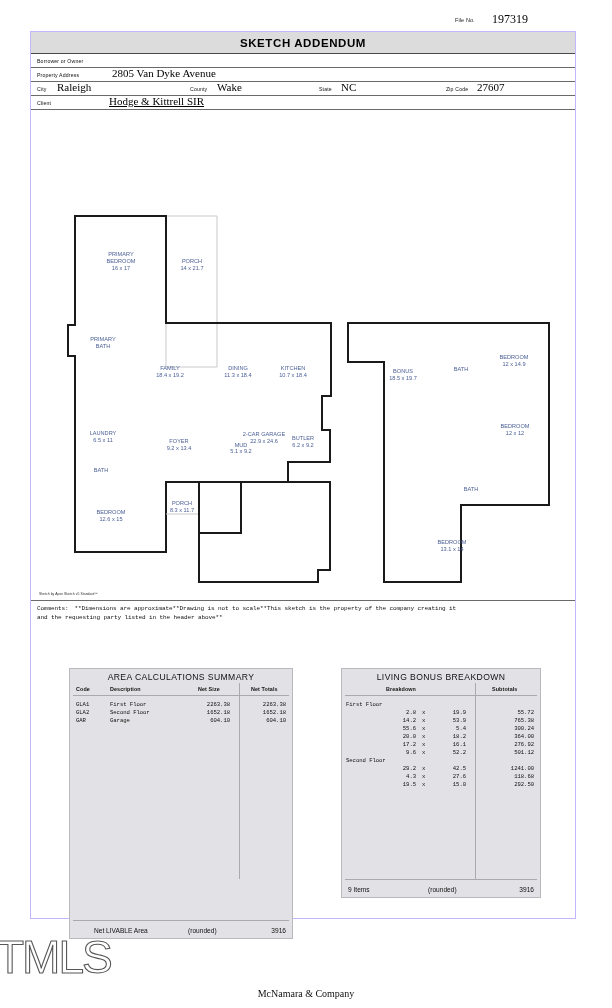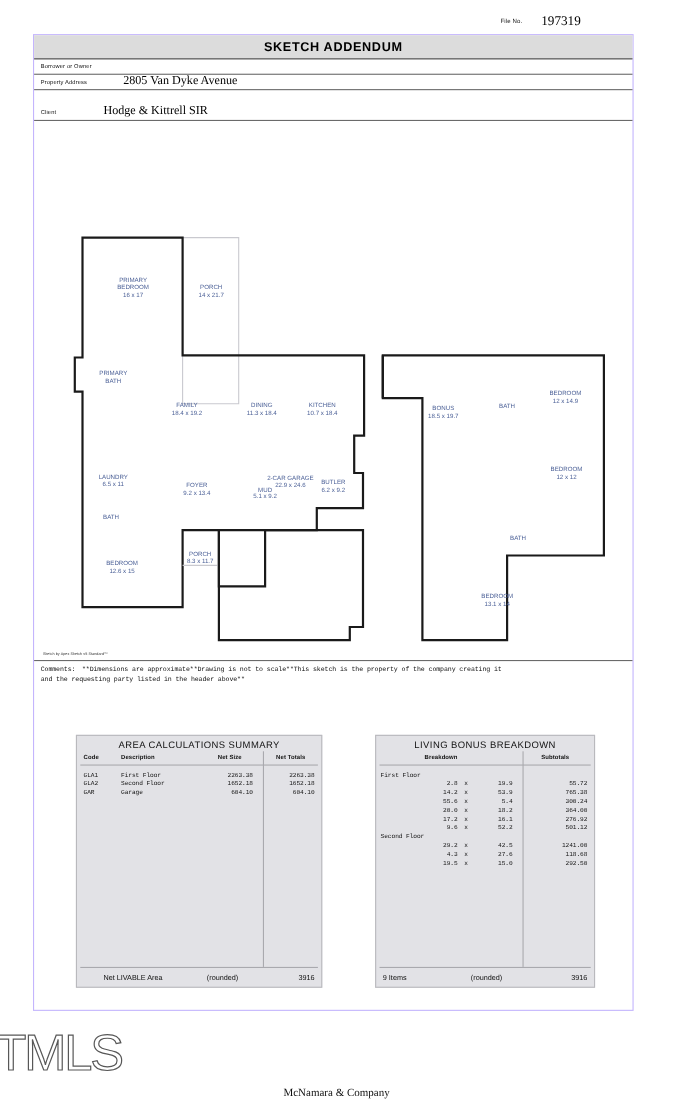--- a/index.html
+++ b/index.html
@@ -140,21 +140,21 @@
   }
   .comments-block .c-label { margin-right: 6px; }
 
   
   .calc-table {
     position: absolute;
     background: #e2e2e6;
     border: 1px solid #b9b9bd;
     box-sizing: border-box;
   }
-  .table-left  { left: 38px;  top: 636px; width: 224px; height: 230px; }
+  .table-left  { left: 38px;  top: 636px; width: 224px; height: 271px; }
   .table-right { left: 310px; top: 636px; width: 200px; height: 230px; }
 
   .tbl-title {
     position: absolute;
     left: 0; top: 3px;
     width: 100%;
     text-align: center;
     font-size: 8.6px;
     color: #111;
     letter-spacing: .4px;
@@ -243,24 +243,34 @@
   <div class="form-row fr1">
     <span class="flabel" style="left:6px;">Borrower or Owner</span>
     <span class="fvalue" style="left:70px;"></span>
   </div>
 
   <div class="form-row fr2">
     <span class="flabel" style="left:6px;">Property Address</span>
     <span class="fvalue" style="left:65px;margin-left:16px;">2805 Van Dyke Avenue</span>
   </div>
 
+  <div class="form-row fr3">
+    <span class="flabel" style="left:6px;">City</span>
+    <span class="fvalue" style="left:26px;">Raleigh</span>
+    <span class="flabel" style="left:159px;">County</span>
+    <span class="fvalue" style="left:186px;">Wake</span>
+    <span class="flabel" style="left:288px;">State</span>
+    <span class="fvalue" style="left:310px;">NC</span>
+    <span class="flabel" style="left:415px;">Zip Code</span>
+    <span class="fvalue" style="left:446px;">27607</span>
+  </div>
 
   <div class="form-row fr4">
     <span class="flabel" style="left:6px;">Client</span>
-    <span class="fvalue" style="left:63px;">Hodge &amp; Kittrell SIR</span>
+    <span class="fvalue" style="left:78px;text-decoration:underline;">Hodge &amp; Kittrell SIR</span>
   </div>
 
   <div class="sketch-area">
     <svg class="sketch-svg" width="544" height="510" viewBox="0 0 544 510" xmlns="http://www.w3.org/2000/svg">
 
       <path d="M 135,106 L 186,106 L 186,257 L 135,257 Z" fill="#ffffff" stroke="#c9c9cf" stroke-width="1"></path>
 
       <path d="M 44,106
                L 135,106
                L 135,213

